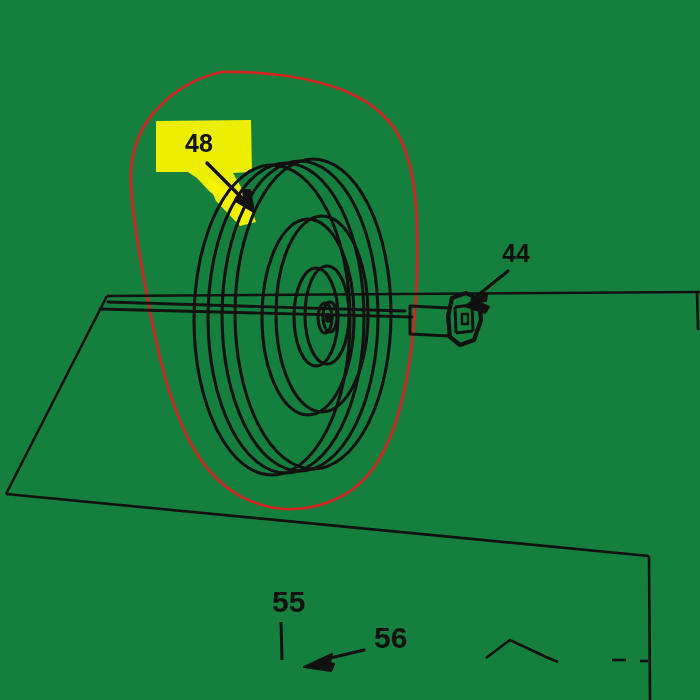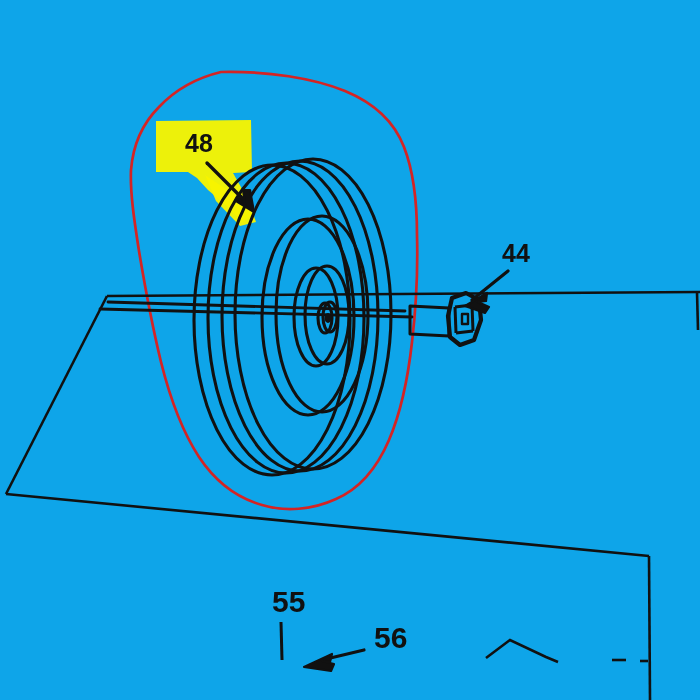--- a/index.html
+++ b/index.html
@@ -12,21 +12,21 @@
     width: 700px;
     height: 700px;
     font-family: "Liberation Sans", sans-serif;
     overflow: hidden;
     position: relative;
   }
   #diagram-root {
     position: relative;
     width: 700px;
     height: 700px;
-    background: #0ea5e9;
+    background: #15803d;
   }
   #diagram-svg {
     position: absolute;
     top: 0;
     left: 0;
     width: 700px;
     height: 700px;
     display: block;
   }
   .callout-text {

